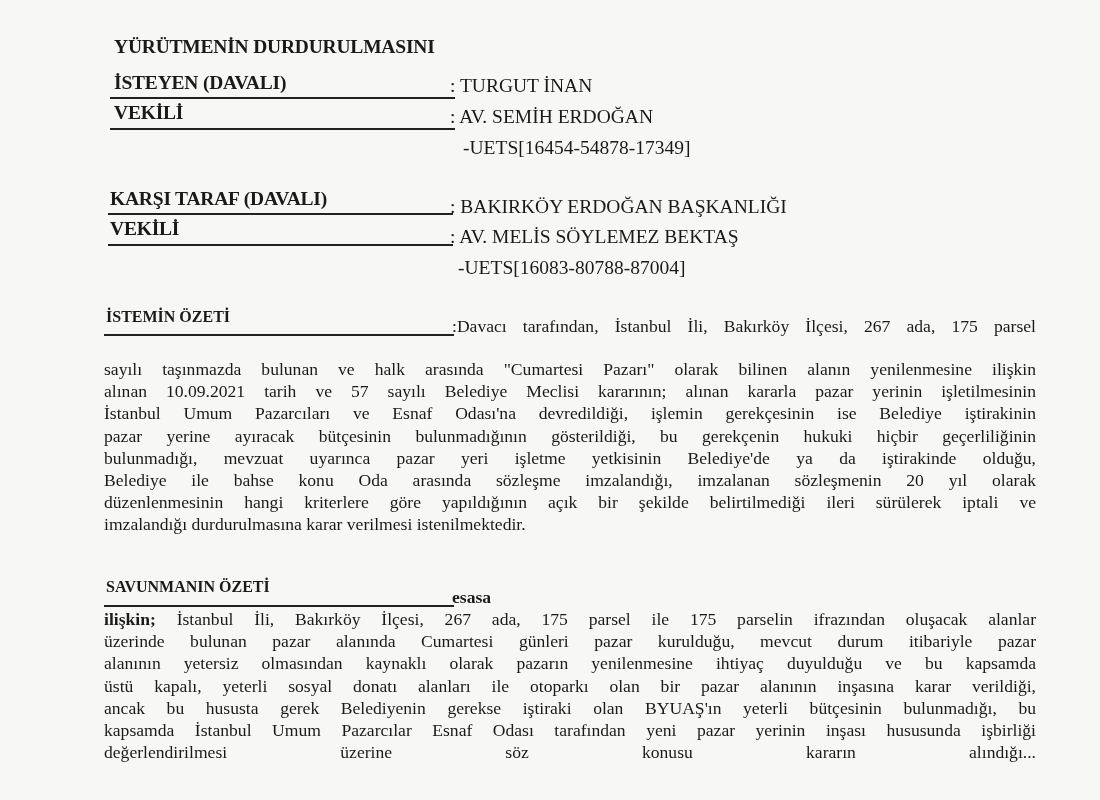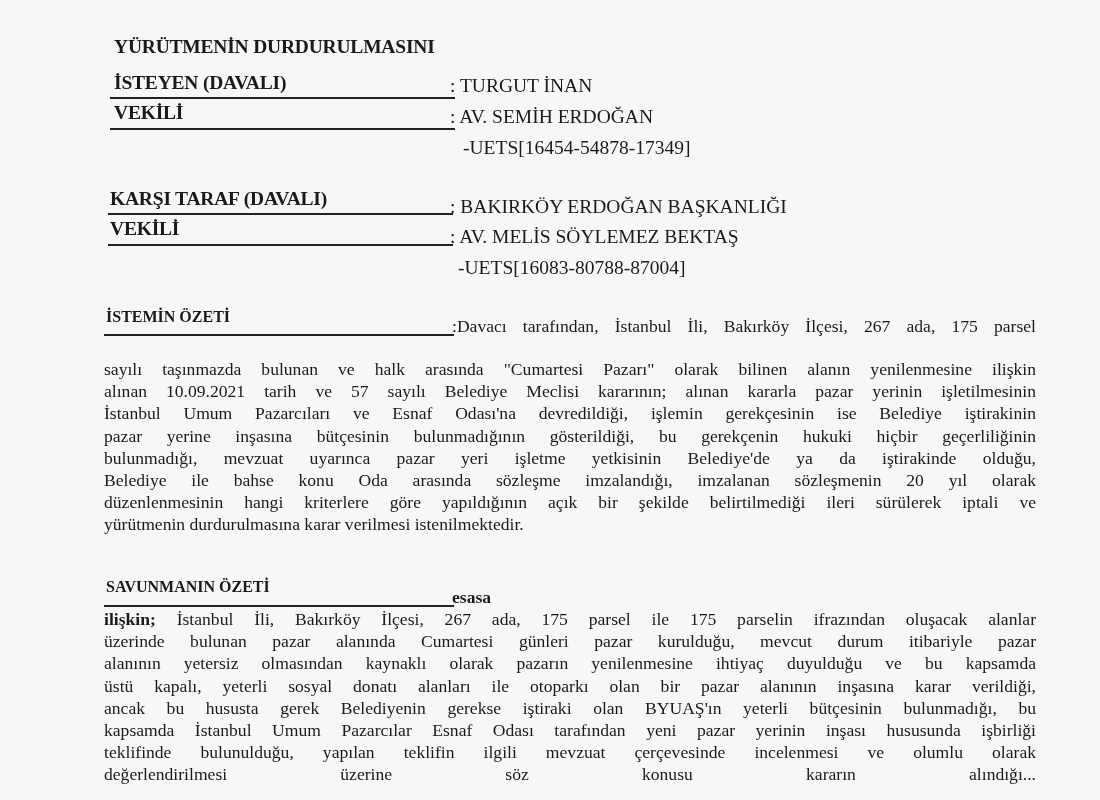--- a/index.html
+++ b/index.html
@@ -50,37 +50,36 @@
   <div class="abs val" style="left:458px; top:257px;">-UETS[16083-80788-87004]</div>
 
   <div class="abs sech" style="left:106px; top:308px;">İSTEMİN ÖZETİ</div>
   <div class="line" style="left:104px; top:334px; width:350px;"></div>
   <div class="abs" style="left:452px; top:316px; width:584px; font-size:17.6px; text-align:justify; text-align-last:justify; white-space:nowrap;">:Davacı tarafından, İstanbul İli, Bakırköy İlçesi, 267 ada, 175 parsel</div>
 
   <div class="para" style="top:358px;">
     <span class="ln">sayılı taşınmazda bulunan ve halk arasında "Cumartesi Pazarı" olarak bilinen alanın yenilenmesine ilişkin</span>
     <span class="ln">alınan 10.09.2021 tarih ve 57 sayılı Belediye Meclisi kararının; alınan kararla pazar yerinin işletilmesinin</span>
     <span class="ln">İstanbul Umum Pazarcıları ve Esnaf Odası'na devredildiği, işlemin gerekçesinin ise Belediye iştirakinin</span>
-    <span class="ln">pazar yerine inşasına bütçesinin bulunmadığının gösterildiği, bu gerekçenin hukuki hiçbir geçerliliğinin</span>
+    <span class="ln">pazar yerine ayıracak bütçesinin bulunmadığının gösterildiği, bu gerekçenin hukuki hiçbir geçerliliğinin</span>
     <span class="ln">bulunmadığı, mevzuat uyarınca pazar yeri işletme yetkisinin Belediye'de ya da iştirakinde olduğu,</span>
     <span class="ln">Belediye ile bahse konu Oda arasında sözleşme imzalandığı, imzalanan sözleşmenin 20 yıl olarak</span>
     <span class="ln">düzenlenmesinin hangi kriterlere göre yapıldığının açık bir şekilde belirtilmediği ileri sürülerek iptali ve</span>
-    <span class="ln last">yürütmenin durdurulmasına karar verilmesi istenilmektedir.</span>
+    <span class="ln last">imzalandığı durdurulmasına karar verilmesi istenilmektedir.</span>
   </div>
 
   <div class="abs sech" style="left:106px; top:578px;">SAVUNMANIN ÖZETİ</div>
   <div class="line" style="left:104px; top:605px; width:350px;"></div>
   <div class="abs" style="left:452px; top:587px; width:584px; font-size:17.6px; white-space:nowrap; display:flex; justify-content:space-between;">
     <span class="b">esasa</span>
   </div>
 
   <div class="para" style="top:608px;">
     <span class="ln"><span class="b">ilişkin;</span><span> İstanbul İli, Bakırköy İlçesi, 267 ada, 175 parsel ile 175 parselin ifrazından oluşacak alanlar</span></span>
     <span class="ln">üzerinde bulunan pazar alanında Cumartesi günleri pazar kurulduğu, mevcut durum itibariyle pazar</span>
     <span class="ln">alanının yetersiz olmasından kaynaklı olarak pazarın yenilenmesine ihtiyaç duyulduğu ve bu kapsamda</span>
     <span class="ln">üstü kapalı, yeterli sosyal donatı alanları ile otoparkı olan bir pazar alanının inşasına karar verildiği,</span>
     <span class="ln">ancak bu hususta gerek Belediyenin gerekse iştiraki olan BYUAŞ'ın yeterli bütçesinin bulunmadığı, bu</span>
     <span class="ln">kapsamda İstanbul Umum Pazarcılar Esnaf Odası tarafından yeni pazar yerinin inşası hususunda işbirliği</span>
-    <span class="ln">teklifinde bulunulduğu, yapılan teklifin ilgili mevzuat çerçevesinde incelenmesi ve olumlu olarak</span>
     <span class="ln">değerlendirilmesi üzerine söz konusu kararın alındığı...</span>
   </div>
 
 </div>
 
 </body></html>

